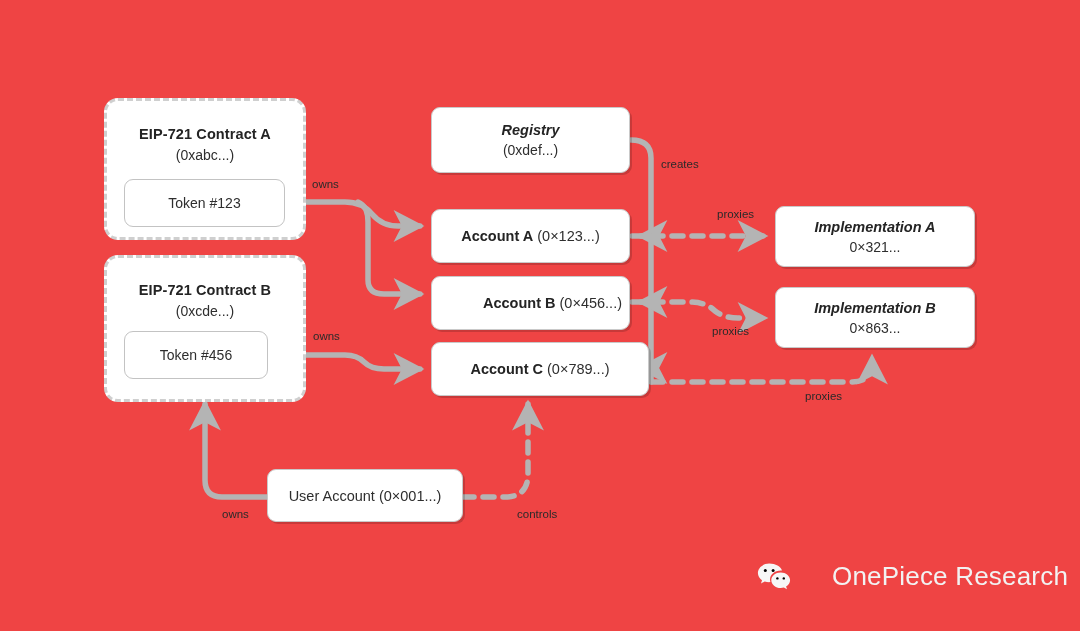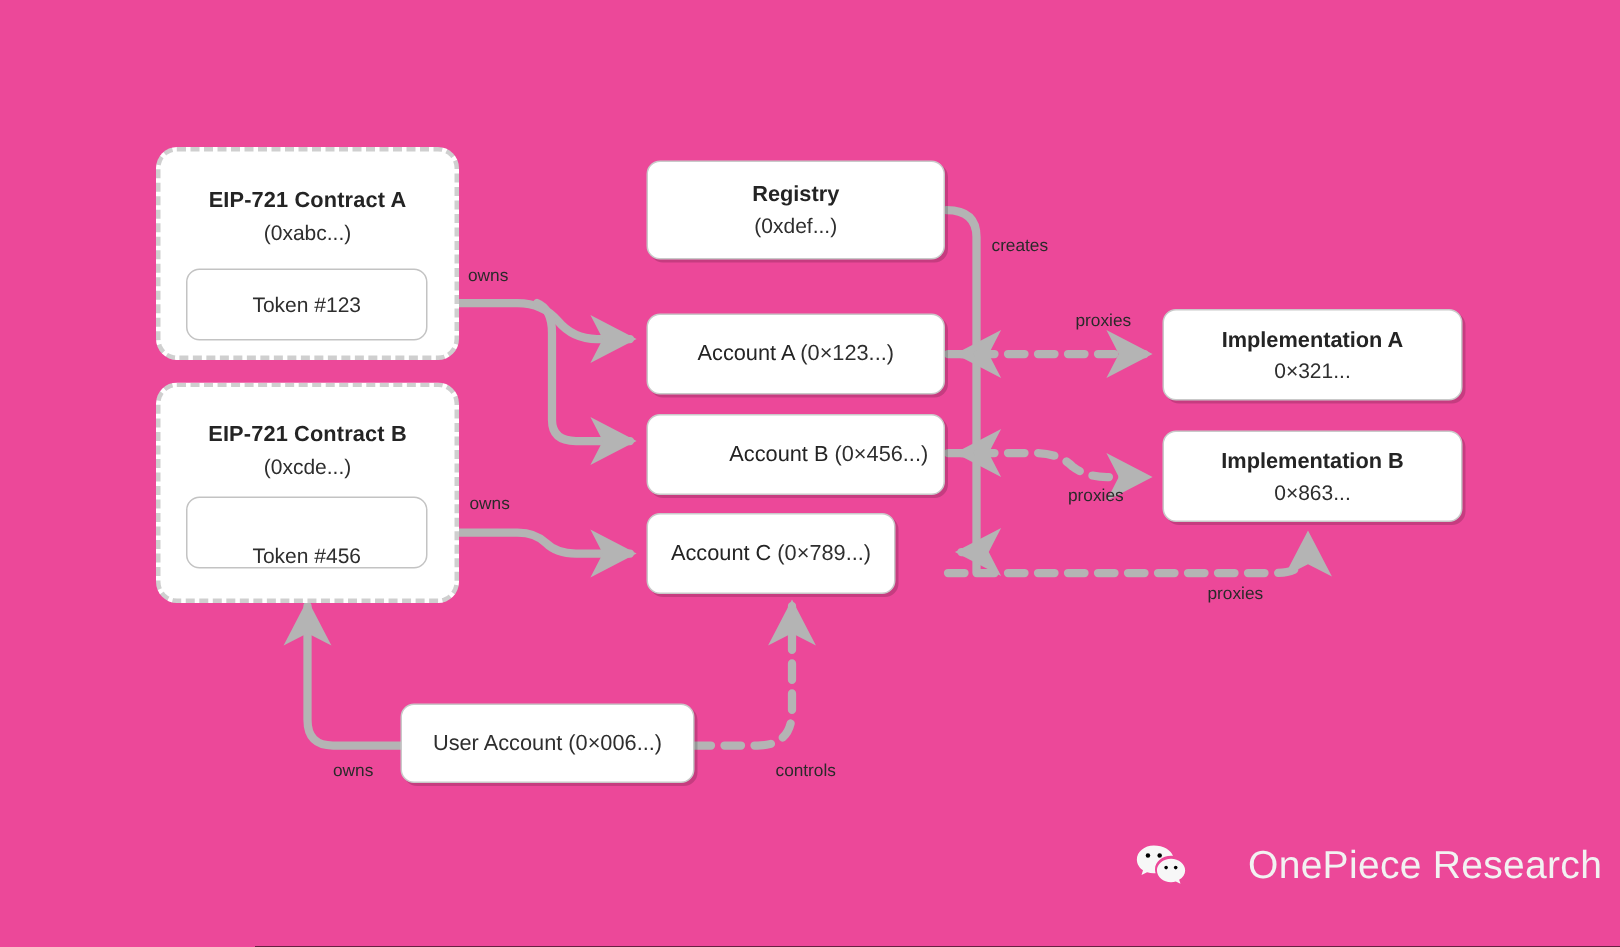--- a/index.html
+++ b/index.html
@@ -5,21 +5,21 @@
 <style>
   html, body {
     margin: 0;
     padding: 0;
     background: #000000;
   }
   #canvas {
     position: relative;
     width: 1080px;
     height: 631px;
-    background: #ec4899;
+    background: #ef4444;
     overflow: hidden;
     font-family: "Liberation Sans", sans-serif;
   }
   #edge-layer {
     position: absolute;
     left: 0;
     top: 0;
     width: 1080px;
     height: 631px;
     pointer-events: none;
@@ -75,34 +75,35 @@
     justify-content: center;
     font-size: 14px;
     color: #2e2e2e;
     z-index: 4;
   }
   .node-title {
     font-weight: bold;
     font-size: 14.5px;
     line-height: 20px;
     color: #242424;
+    font-style: italic;
   }
   .node-sub {
     font-size: 14px;
     line-height: 20px;
     color: #2e2e2e;
   }
   .node-inline {
     font-size: 14.5px;
     line-height: 20px;
     color: #2e2e2e;
   }
   .node-inline b {
     color: #242424;
-    font-weight: normal;
+    font-weight: bold;
   }
   .edge-label {
     position: absolute;
     font-size: 11.5px;
     color: #2a2a2a;
     white-space: nowrap;
     z-index: 5;
     font-family: "Liberation Sans", sans-serif;
   }
   .watermark {
@@ -173,59 +174,59 @@
     <div class="group-sub" style="top:46px;">(0xabc...)</div>
   </div>
   <div class="inner-node" style="left:124px; top:179px; width:161px; height:48px;">
     <span>Token #123</span>
   </div>
 
   <div class="group" style="left:104px; top:255px; width:202px; height:147px;">
     <div class="group-title" style="top:24px;">EIP-721 Contract B</div>
     <div class="group-sub" style="top:45px;">(0xcde...)</div>
   </div>
-  <div class="inner-node" style="left:124px; top:331px; width:161px; height:48px;align-items:flex-end;">
+  <div class="inner-node" style="left:124px; top:331px; width:144px; height:48px;">
     <span>Token #456</span>
   </div>
 
   <div class="node" style="left:431px; top:107px; width:199px; height:66px;">
     <div class="node-title">Registry</div>
     <div class="node-sub">(0xdef...)</div>
   </div>
 
   <div class="node" style="left:431px; top:209px; width:199px; height:54px;">
     <div class="node-inline">
       <b>Account A</b><span> (0×123...)</span>
     </div>
   </div>
 
   <div class="node" style="left:431px; top:276px; width:199px; height:54px;padding-left:44px;">
     <div class="node-inline">
       <b>Account B</b><span> (0×456...)</span>
     </div>
   </div>
 
-  <div class="node" style="left:431px; top:342px; width:166px; height:54px;">
+  <div class="node" style="left:431px; top:342px; width:218px; height:54px;">
     <div class="node-inline">
       <b>Account C</b><span> (0×789...)</span>
     </div>
   </div>
 
   <div class="node" style="left:775px; top:206px; width:200px; height:61px;align-items:center;">
     <div class="node-title">Implementation A</div>
     <div class="node-sub">0×321...</div>
   </div>
 
   <div class="node" style="left:775px; top:287px; width:200px; height:61px;">
     <div class="node-title">Implementation B</div>
     <div class="node-sub">0×863...</div>
   </div>
 
   <div class="node" style="left:267px; top:469px; width:196px; height:53px;">
-    <div class="node-inline">User Account (0×006...)</div>
+    <div class="node-inline">User Account (0×001...)</div>
   </div>
 
   <div class="edge-label" style="left:312px; top:178px;">owns</div>
 
   <div class="edge-label" style="left:313px; top:330px;">owns</div>
 
   <div class="edge-label" style="left:661px; top:158px;">creates</div>
 
   <div class="edge-label" style="left:717px; top:208px;">proxies</div>
 

